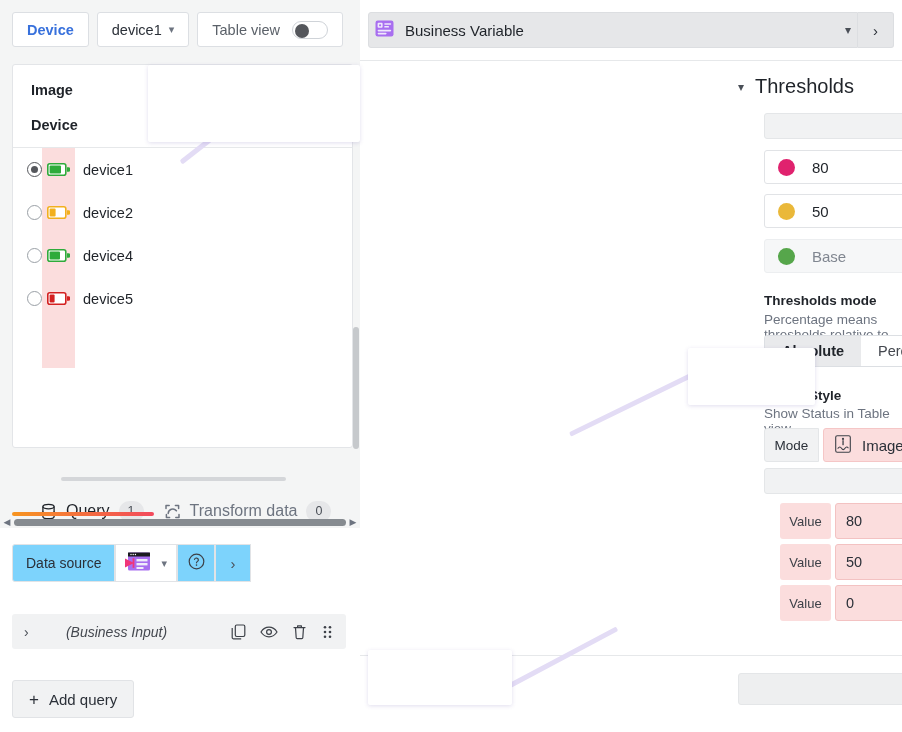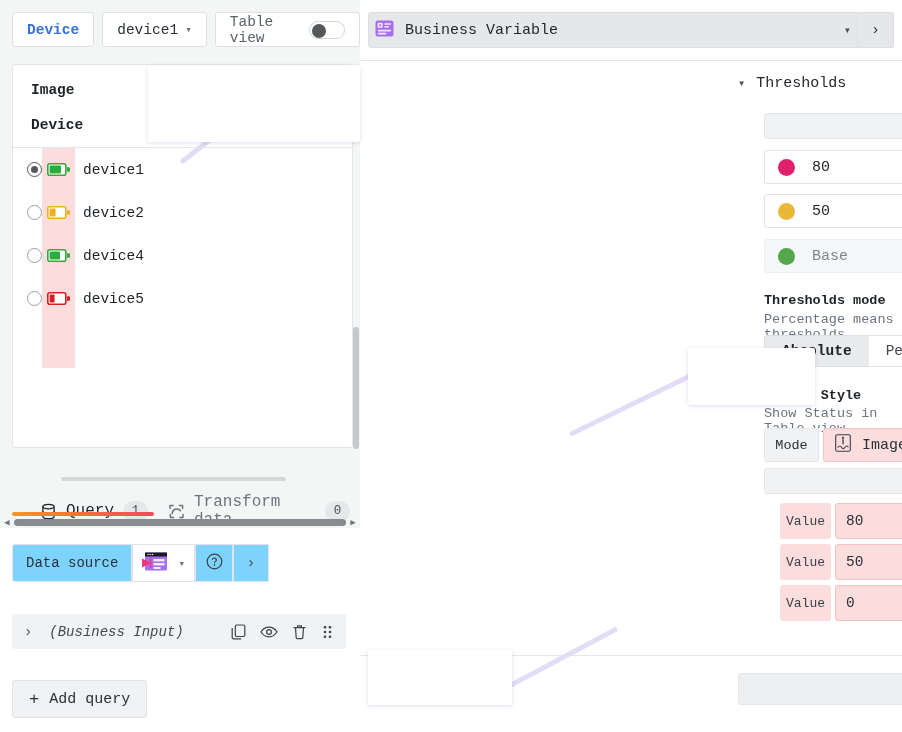--- a/index.html
+++ b/index.html
@@ -6,21 +6,21 @@
   * { box-sizing: border-box; }
   html, body {
     margin: 0; padding: 0;
     width: 902px; height: 732px;
     font-family: "Liberation Sans", sans-serif;
     font-size: 13px;
     color: #24292e;
     background: #f4f5f5;
     overflow: hidden;
   }
-  #app { position: relative; width: 902px; height: 732px; font-family: Liberation Mono, monospace; }
+  #app { position: relative; width: 902px; height: 732px; }
 
   
   #left-panel {
     position: absolute; left: 0; top: 0; width: 360px; height: 732px;
     background: #f4f5f5;
   }
   .toolbar {
     position: absolute; left: 12px; top: 12px;
     display: flex; gap: 8px; align-items: center;
   }
@@ -182,21 +182,21 @@
     display: flex; align-items: center; justify-content: center;
     color: #2b3038; font-size: 15px; cursor: pointer;
   }
   #rp-divider { position: absolute; left: 0; top: 60px; width: 542px; height: 1px; background: #e6e8ea; }
 
   #thresholds-hdr {
     position: absolute; left: 378px; top: 75px;
     display: flex; align-items: center; gap: 11px; cursor: pointer;
   }
   #thresholds-hdr .ct { color: #4a4f57; font-size: 12px; }
-  #thresholds-hdr .tt { font-size: 15px; color: #1f2329; }
+  #thresholds-hdr .tt { font-size: 20px; color: #1f2329; }
 
   .wide-btn {
     position: absolute; height: 26px; border-radius: 3px;
     background: #f1f2f3; border: 1px solid #e4e6e8;
     display: flex; align-items: center; justify-content: center; gap: 8px;
     font-size: 13.5px; color: #2b3038; cursor: pointer;
   }
   #add-threshold-1 { left: 404px; top: 113px; width: 488px; }
 
   .thr-row {

